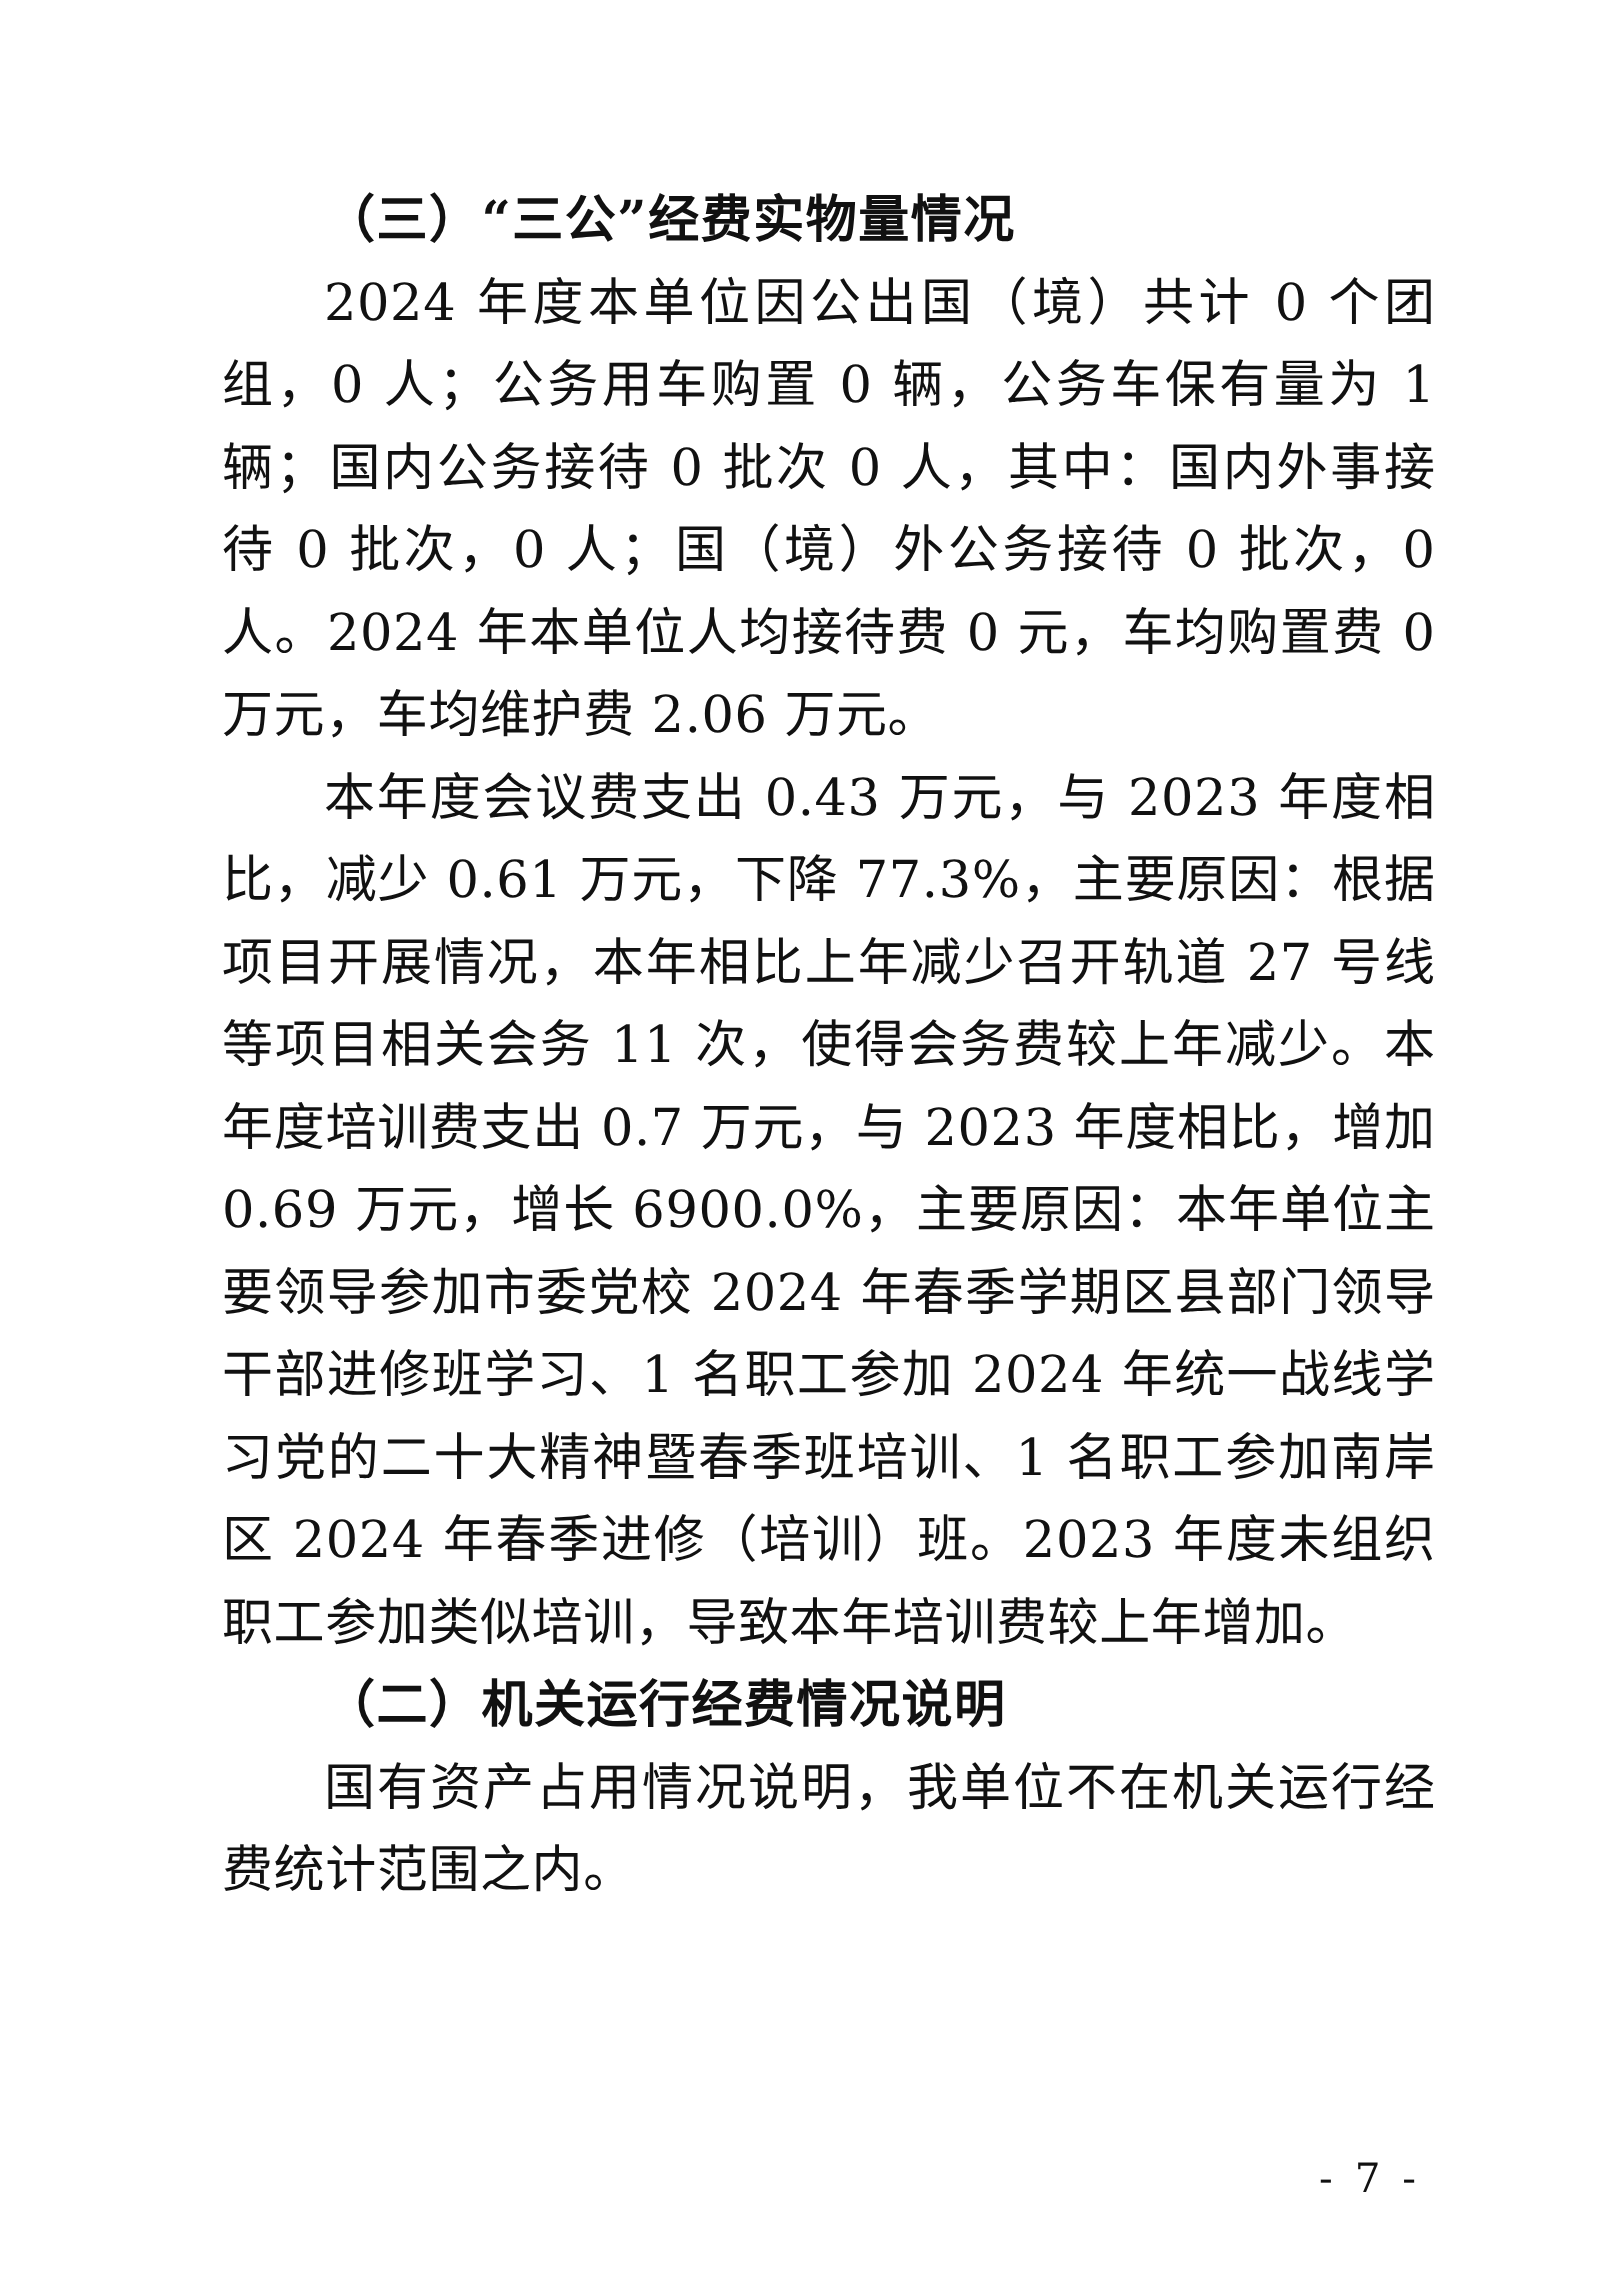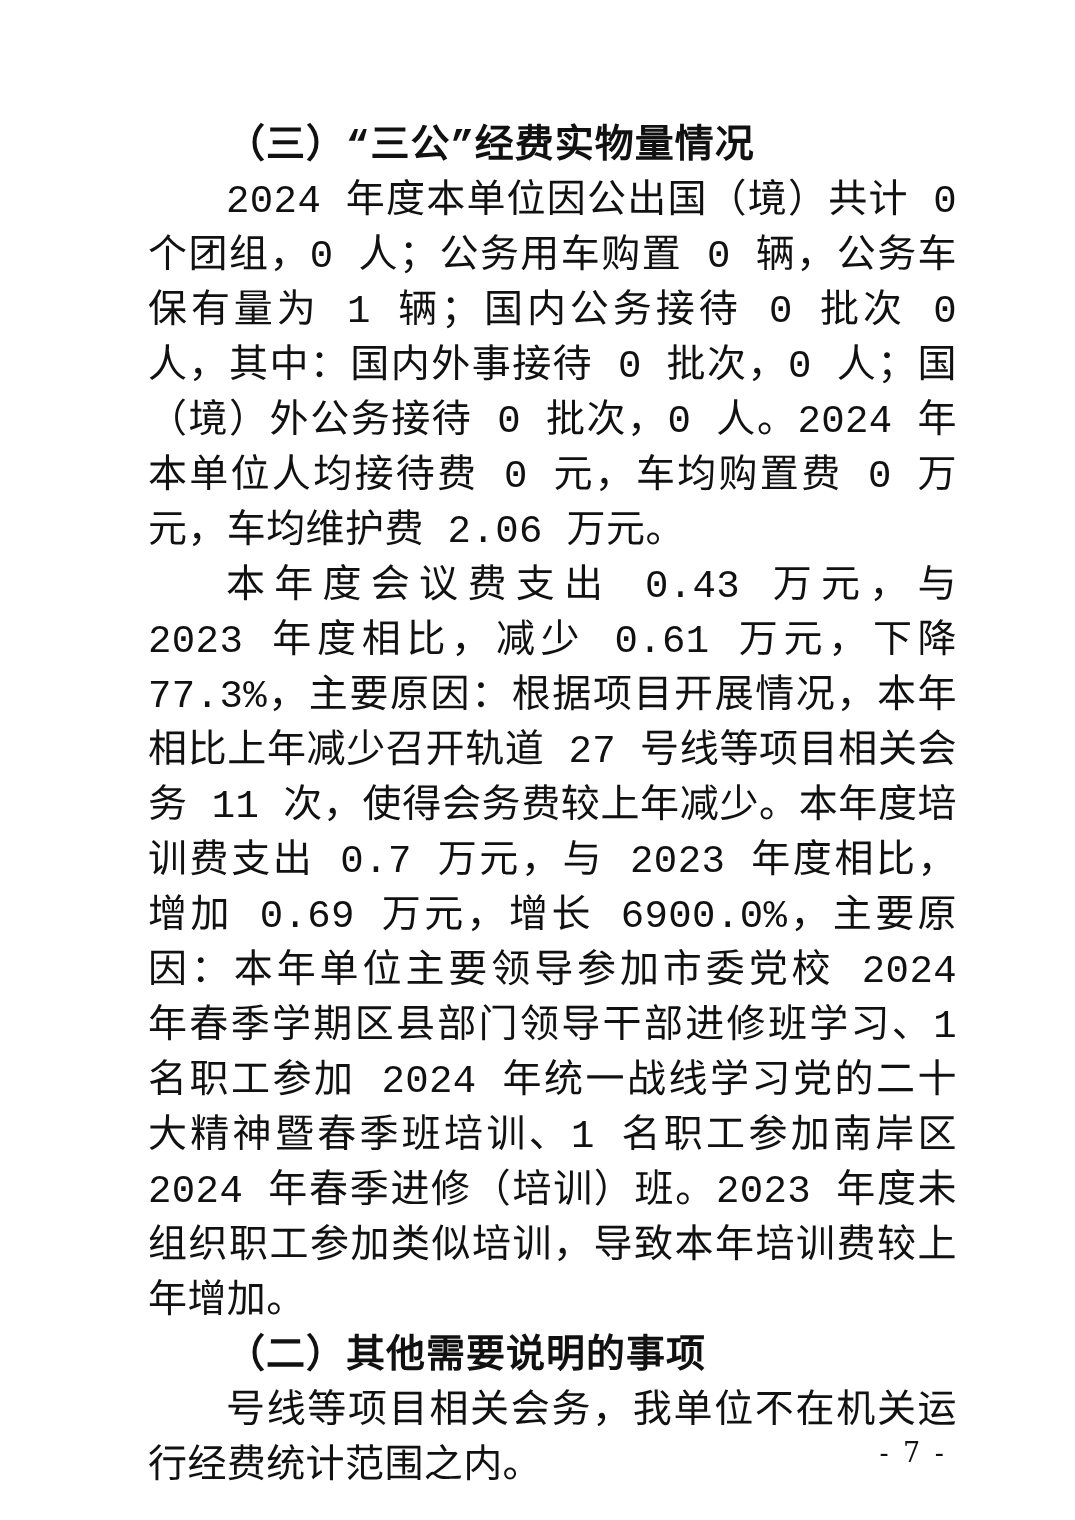--- a/index.html
+++ b/index.html
@@ -23,26 +23,25 @@
     width: 1075px;
     height: 1520px;
     box-sizing: border-box;
     padding: 120px 118px 70px 148px;
   }
   .doc-body {
     position: relative;
   }
   p {
     margin: 0;
-    font-size: 39px;
+    font-size: 34px;
     line-height: 55px;
     text-align: justify;
     text-justify: inter-ideograph;
     letter-spacing: 0.4px;
-    font-family: Liberation Mono, monospace;
   }
   .heading-sub {
     font-weight: 600;
     text-indent: 2em;
     letter-spacing: 1px;
   }
   .heading-main {
     font-weight: 700;
     text-indent: 2em;
     letter-spacing: 1.5px;
@@ -67,21 +66,21 @@
   <div class="doc-body">
 
     <p class="heading-sub">（三）“三公”经费实物量情况</p>
 
     <p class="para">2024 年度本单位因公出国（境）共计 0 个团组，0 人；公务用车购置 0 辆，公务车保有量为 1 辆；国内公务接待 0 批次 0 人，其中：国内外事接待 0 批次，0 人；国（境）外公务接待 0 批次，0 人。2024 年本单位人均接待费 0 元，车均购置费 0 万元，车均维护费 2.06 万元。</p>
 
 
 
     <p class="para">本年度会议费支出 0.43 万元，与 2023 年度相比，减少 0.61 万元，下降 77.3%，主要原因：根据项目开展情况，本年相比上年减少召开轨道 27 号线等项目相关会务 11 次，使得会务费较上年减少。本年度培训费支出 0.7 万元，与 2023 年度相比，增加 0.69 万元，增长 6900.0%，主要原因：本年单位主要领导参加市委党校 2024 年春季学期区县部门领导干部进修班学习、1 名职工参加 2024 年统一战线学习党的二十大精神暨春季班培训、1 名职工参加南岸区 2024 年春季进修（培训）班。2023 年度未组织职工参加类似培训，导致本年培训费较上年增加。</p>
 
-    <p class="heading-sub">（二）其他需要说明的事项</p>
+    <p class="heading-sub">（二）机关运行经费情况说明</p>
 
-    <p class="para">号线等项目相关会务，我单位不在机关运行经费统计范围之内。</p>
+    <p class="para">国有资产占用情况说明，我单位不在机关运行经费统计范围之内。</p>
 
 
   </div>
 
   <div class="page-number">- 7 -</div>
 </div>
 
 </body></html>

